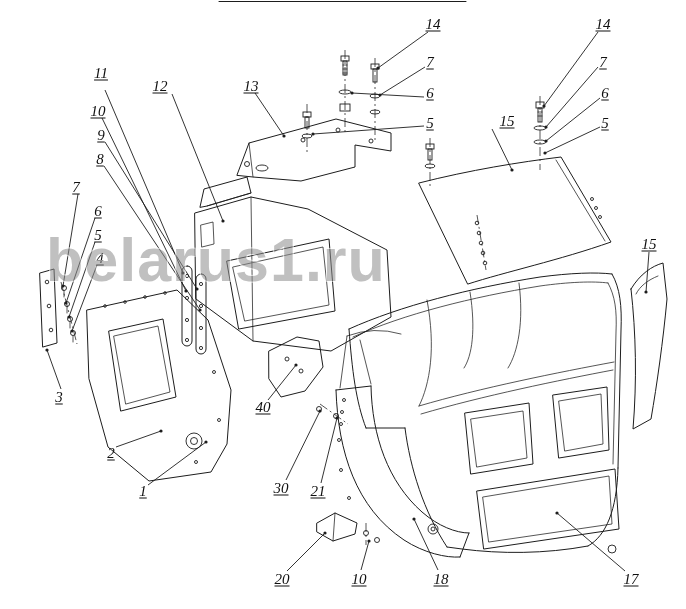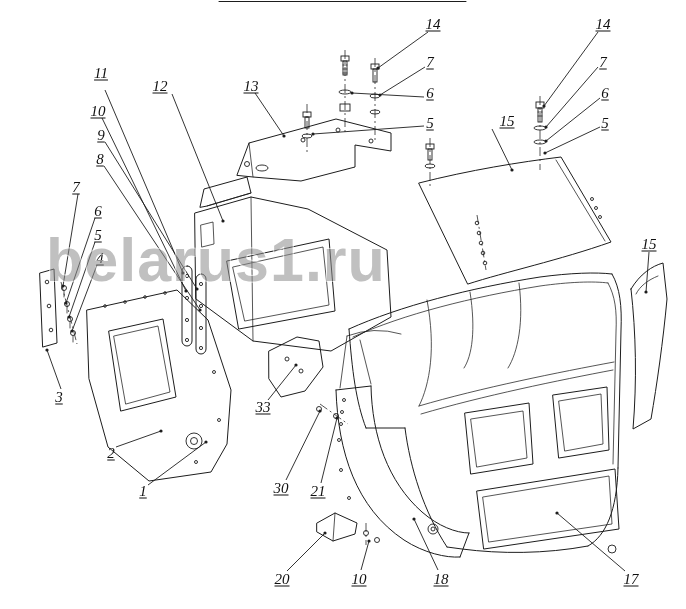--- a/index.html
+++ b/index.html
@@ -325,21 +325,21 @@
 <div class="callout" style="left:98px;  top:211px;">6</div>
 <div class="callout" style="left:98px;  top:235px;">5</div>
 <div class="callout" style="left:100px; top:258px;">4</div>
 <div class="callout" style="left:59px;  top:397px;">3</div>
 <div class="callout" style="left:111px; top:453px;">2</div>
 <div class="callout" style="left:143px; top:491px;">1</div>
 
 <div class="callout" style="left:507px; top:121px;">15</div>
 <div class="callout" style="left:649px; top:244px;">15</div>
 
-<div class="callout" style="left:263px; top:407px;">33</div>
+<div class="callout" style="left:263px; top:407px;">40</div>
 <div class="callout" style="left:281px; top:488px;">30</div>
 <div class="callout" style="left:318px; top:491px;">21</div>
 
 <div class="callout" style="left:282px; top:579px;">20</div>
 <div class="callout" style="left:359px; top:579px;">10</div>
 <div class="callout" style="left:441px; top:579px;">18</div>
 <div class="callout" style="left:631px; top:579px;text-decoration:underline;">17</div>
 
 <div id="watermark">belarus1.ru</div>
 

